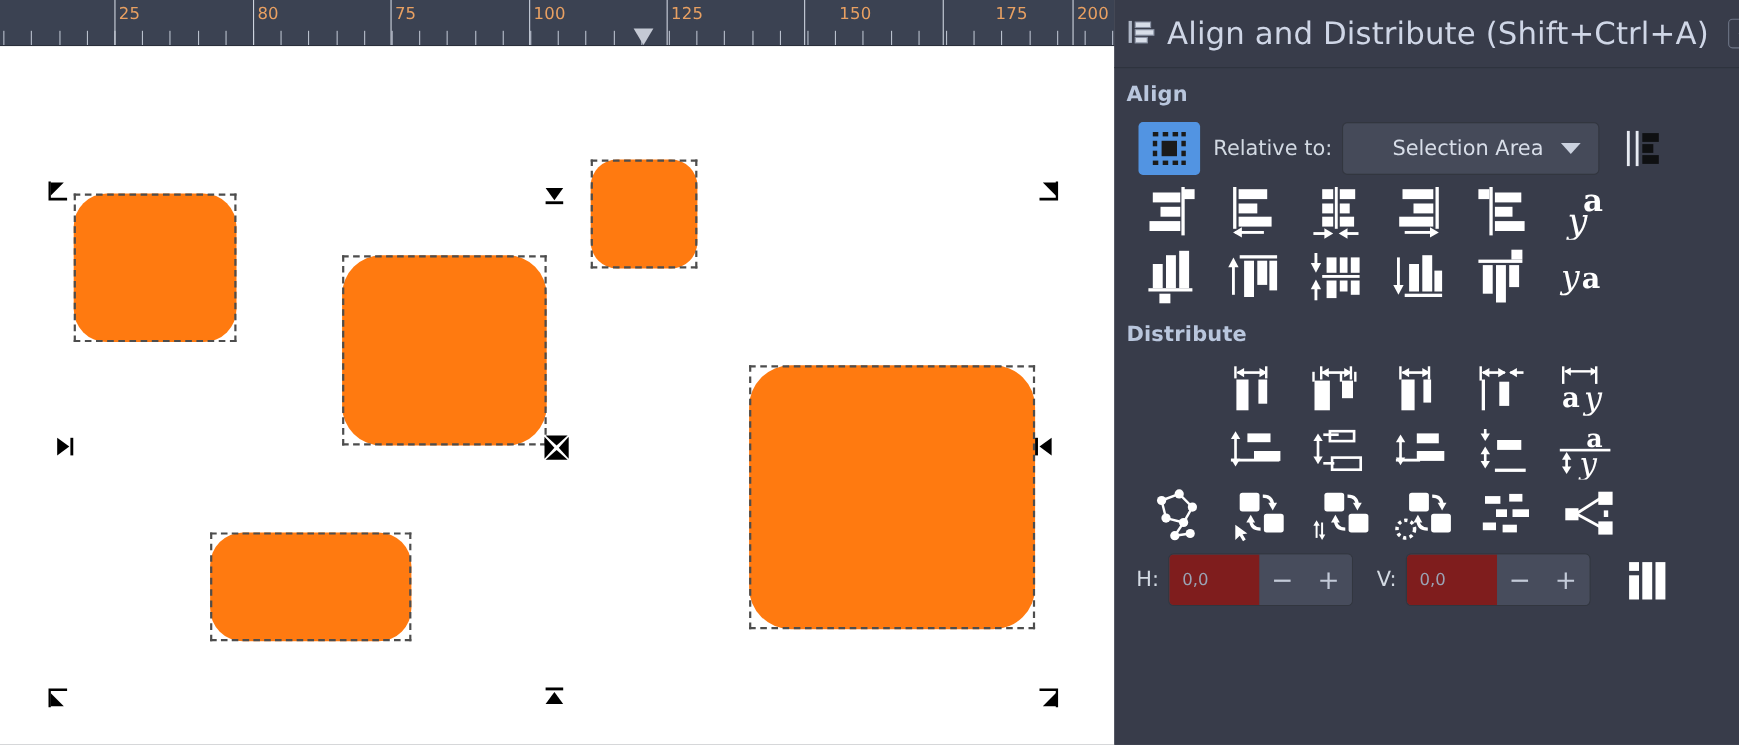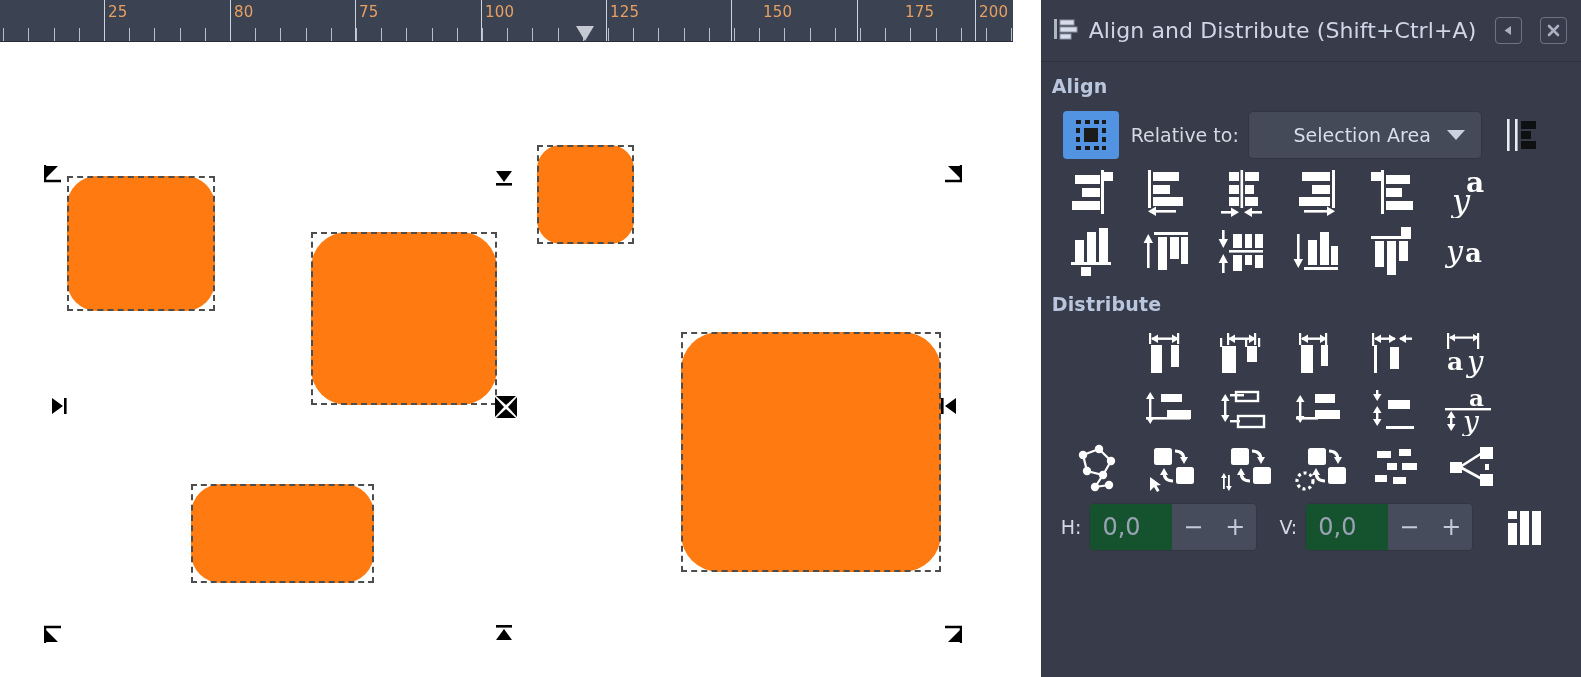--- a/index.html
+++ b/index.html
@@ -55,21 +55,21 @@
   #panel {
     position: relative; width: 568px; height: 677px;
     background: #383c4a; color: #d3dae3;
     display: flex; flex-direction: column;
   }
   #panel-title {
     height: 62px; display: flex; align-items: center; padding: 0 14px 0 11px;
     border-bottom: 1px solid #2e323d; flex: none;
   }
   #panel-title .ptitle {
-    font-size: 22px; color: #cfd6e6; margin-left: 11px; flex: 1;
+    font-size: 28px; color: #cfd6e6; margin-left: 11px; flex: 1;
     white-space: nowrap; letter-spacing: .1px;
   }
   .titlebtn {
     width: 27px; height: 27px; border: 1px solid #6d7486; border-radius: 4px;
     display: flex; align-items: center; justify-content: center; margin-left: 18px;
     flex: none;
   }
 
   #panel-body { flex: 1; padding: 0 0 0 0; overflow: hidden; }
 
@@ -109,21 +109,21 @@
 
   
   #overlap-row { display: flex; align-items: center; padding-left: 20px; height: 58px; }
   #overlap-row .axis-lbl { font-size: 19px; color: #d3dae3; margin-right: 8px; }
   .spin {
     display: flex; align-items: stretch; height: 48px;
     border: 1px solid #32363f; border-radius: 5px; overflow: hidden; background: #454a59;
   }
   .spin .field {
     width: 82px; display: flex; align-items: center; padding-left: 12px;
-    font-size: 24px; color: #9aa3b4; background: #14532d;
+    font-size: 15px; color: #9aa3b4; background: #7f1d1d;
   }
   .spin .stepbtns { display: flex; align-items: center; background: #474c5c; }
   .spin .step {
     width: 42px; height: 100%; display: flex; align-items: center; justify-content: center;
     font-size: 24px; color: #c3cad8; font-family: "DejaVu Sans", sans-serif; line-height: 1;
   }
   #overlap-row .gap { width: 22px; }
   #overlap-apply { margin-left: 24px; width: 56px; height: 48px;
     display: flex; align-items: center; justify-content: center; }
 </style>

